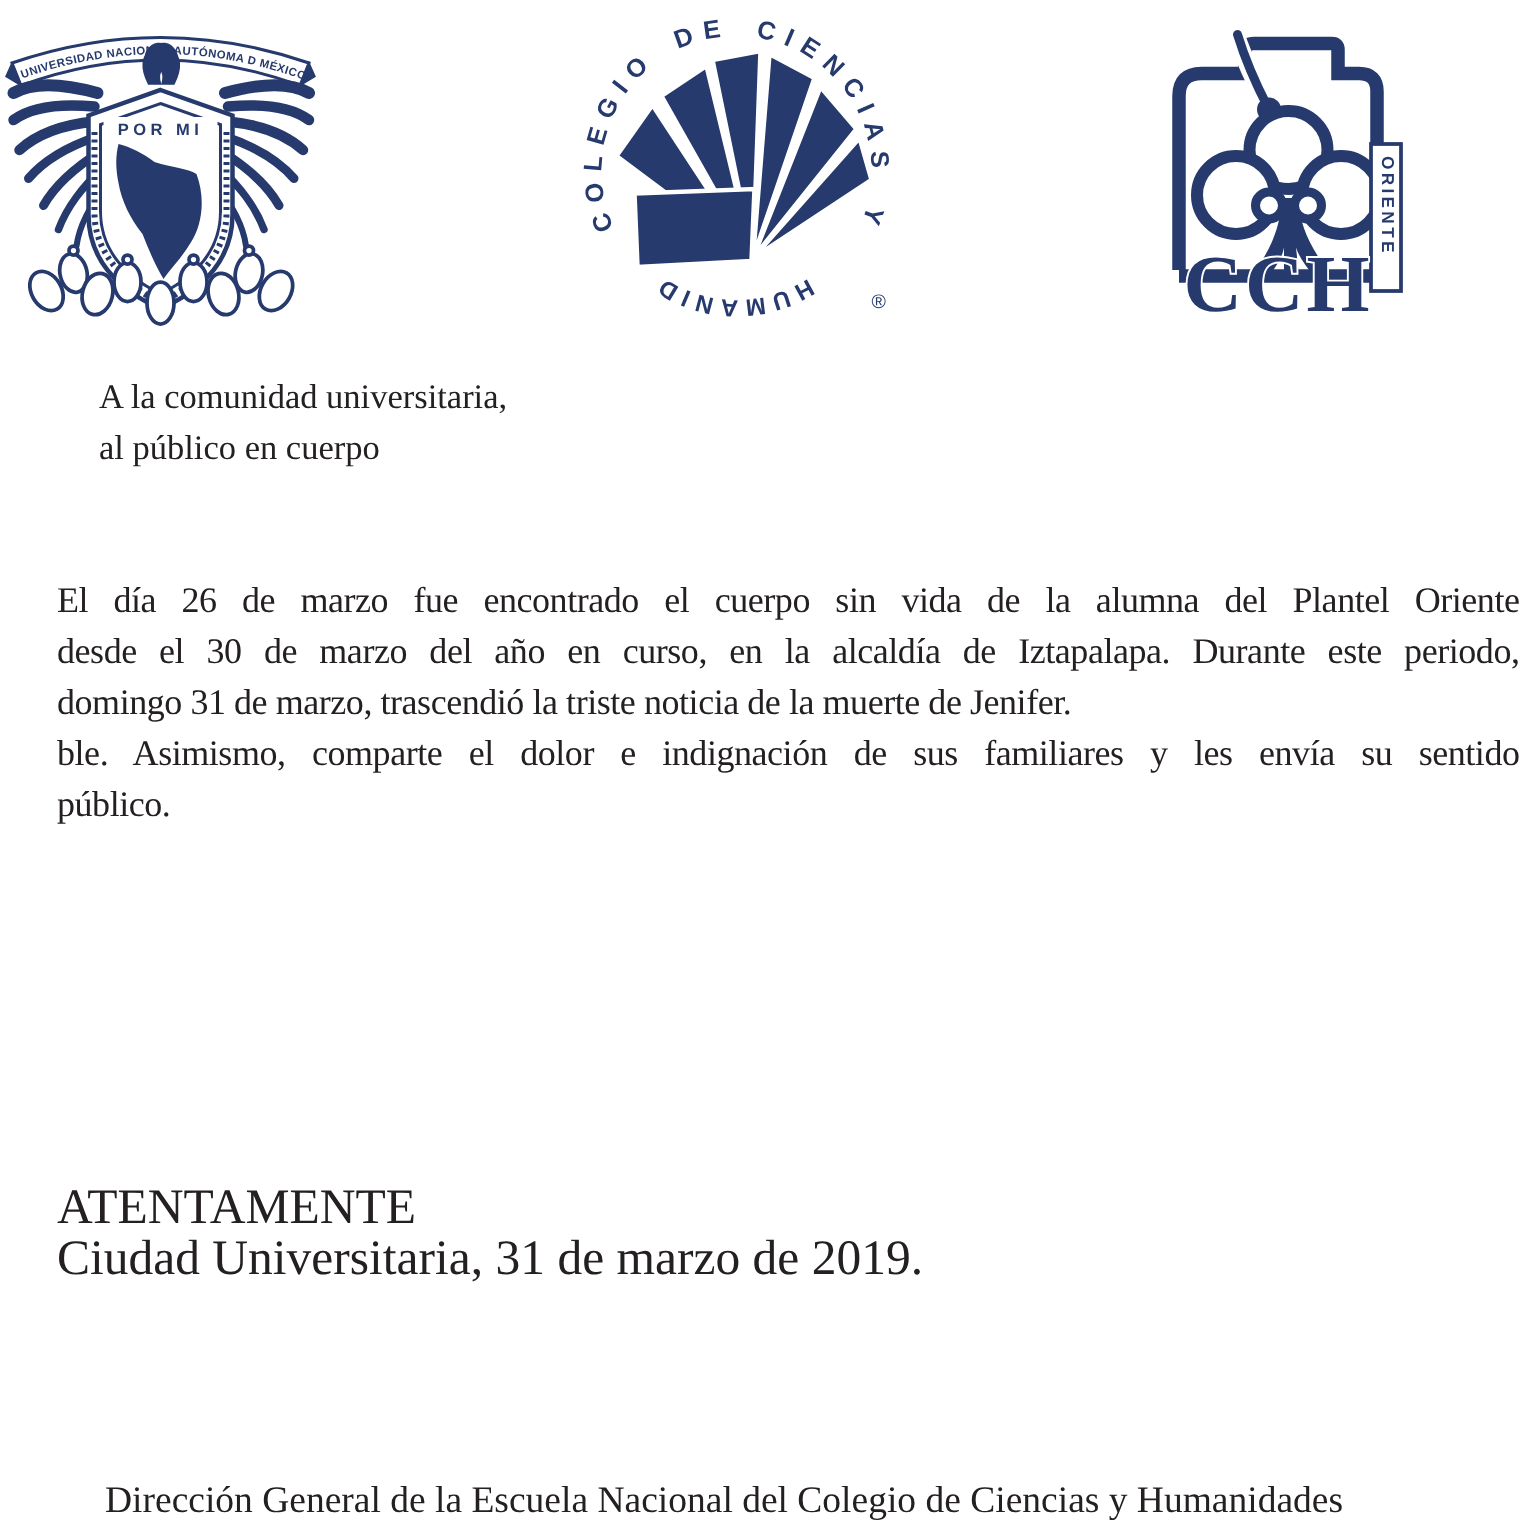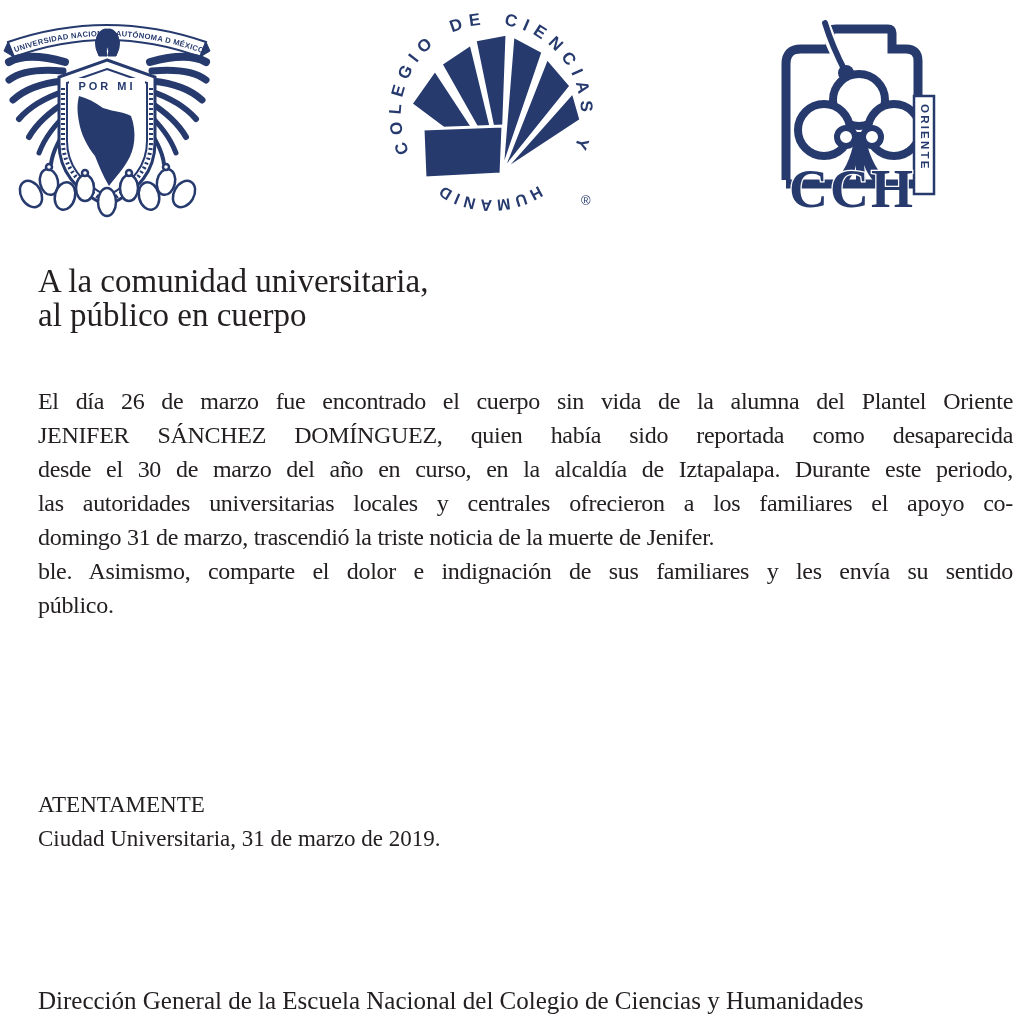--- a/index.html
+++ b/index.html
@@ -8,26 +8,26 @@
     background:#ffffff;
     font-family:"Liberation Serif","DejaVu Serif",serif;
     color:#242021;
   }
   .logo{position:absolute;}
   #logo-unam{left:3px;top:4px;}
   #logo-cch{left:375px;top:2px;}
   #logo-oriente{left:772px;top:20px;}
 
   .textblock{position:absolute;left:38px;}
-  #salutation{top:264px;font-size:33px;line-height:34px;}
+  #salutation{top:248px;font-size:23px;line-height:34px;margin-left:28px;}
   #body-par{top:384px;width:975px;font-size:24px;line-height:34px;letter-spacing:-0.3px;}
   #body-par .ln{text-align:justify;text-align-last:justify;height:34px;white-space:nowrap;}
   #body-par .ln.noj{text-align:left;text-align-last:left;}
-  #signature{top:788px;font-size:23px;line-height:34px;}
-  #footer-line{top:984px;font-size:25px;line-height:34px;}
+  #signature{top:788px;font-size:33px;line-height:34px;}
+  #footer-line{top:984px;font-size:25px;line-height:34px;margin-left:32px;}
   svg text{fill:#263a6e;}
 </style>
 </head>
 <body>
 
 <svg id="logo-unam" class="logo" width="209" height="222" viewBox="0 0 209 222" aria-hidden="true">
   <g fill="none" stroke="#263a6e">
 
     <path d="M5,38 Q104,4 203,38 L197,53 Q104,19 11,53 Z" fill="#ffffff" stroke-width="2"></path>
     <path d="M5,38 L1,47 L11,53 Z M203,38 L207,47 L197,53 Z" fill="#263a6e" stroke-width="1"></path>
@@ -148,23 +148,21 @@
   <text x="80" y="187" text-anchor="middle" font-family="Liberation Serif, serif" font-weight="bold" font-size="54" letter-spacing="2" style="paint-order:stroke;stroke:#ffffff;stroke-width:2.5">CCH</text>
 </svg>
 
 <div id="salutation" class="textblock">
   <div>A la comunidad universitaria,</div>
   <div>al público en cuerpo</div>
 </div>
 
 <div id="body-par" class="textblock">
   <div class="ln">El día 26 de marzo fue encontrado el cuerpo sin vida de la alumna del Plantel Oriente</div>
-  <div class="ln">JENIFER SÁNCHEZ DOMÍNGUEZ, quien había sido reportada como desaparecida</div>
   <div class="ln">desde el 30 de marzo del año en curso, en la alcaldía de Iztapalapa. Durante este periodo,</div>
-  <div class="ln">las autoridades universitarias locales y centrales ofrecieron a los familiares el apoyo co-</div>
   <div class="ln noj">domingo 31 de marzo, trascendió la triste noticia de la muerte de Jenifer.</div>
   <div class="ln">ble. Asimismo, comparte el dolor e indignación de sus familiares y les envía su sentido</div>
   <div class="ln noj">público.</div>
 </div>
 
 <div id="signature" class="textblock">
   <div>ATENTAMENTE</div>
   <div>Ciudad Universitaria, 31 de marzo de 2019.</div>
 </div>
 

